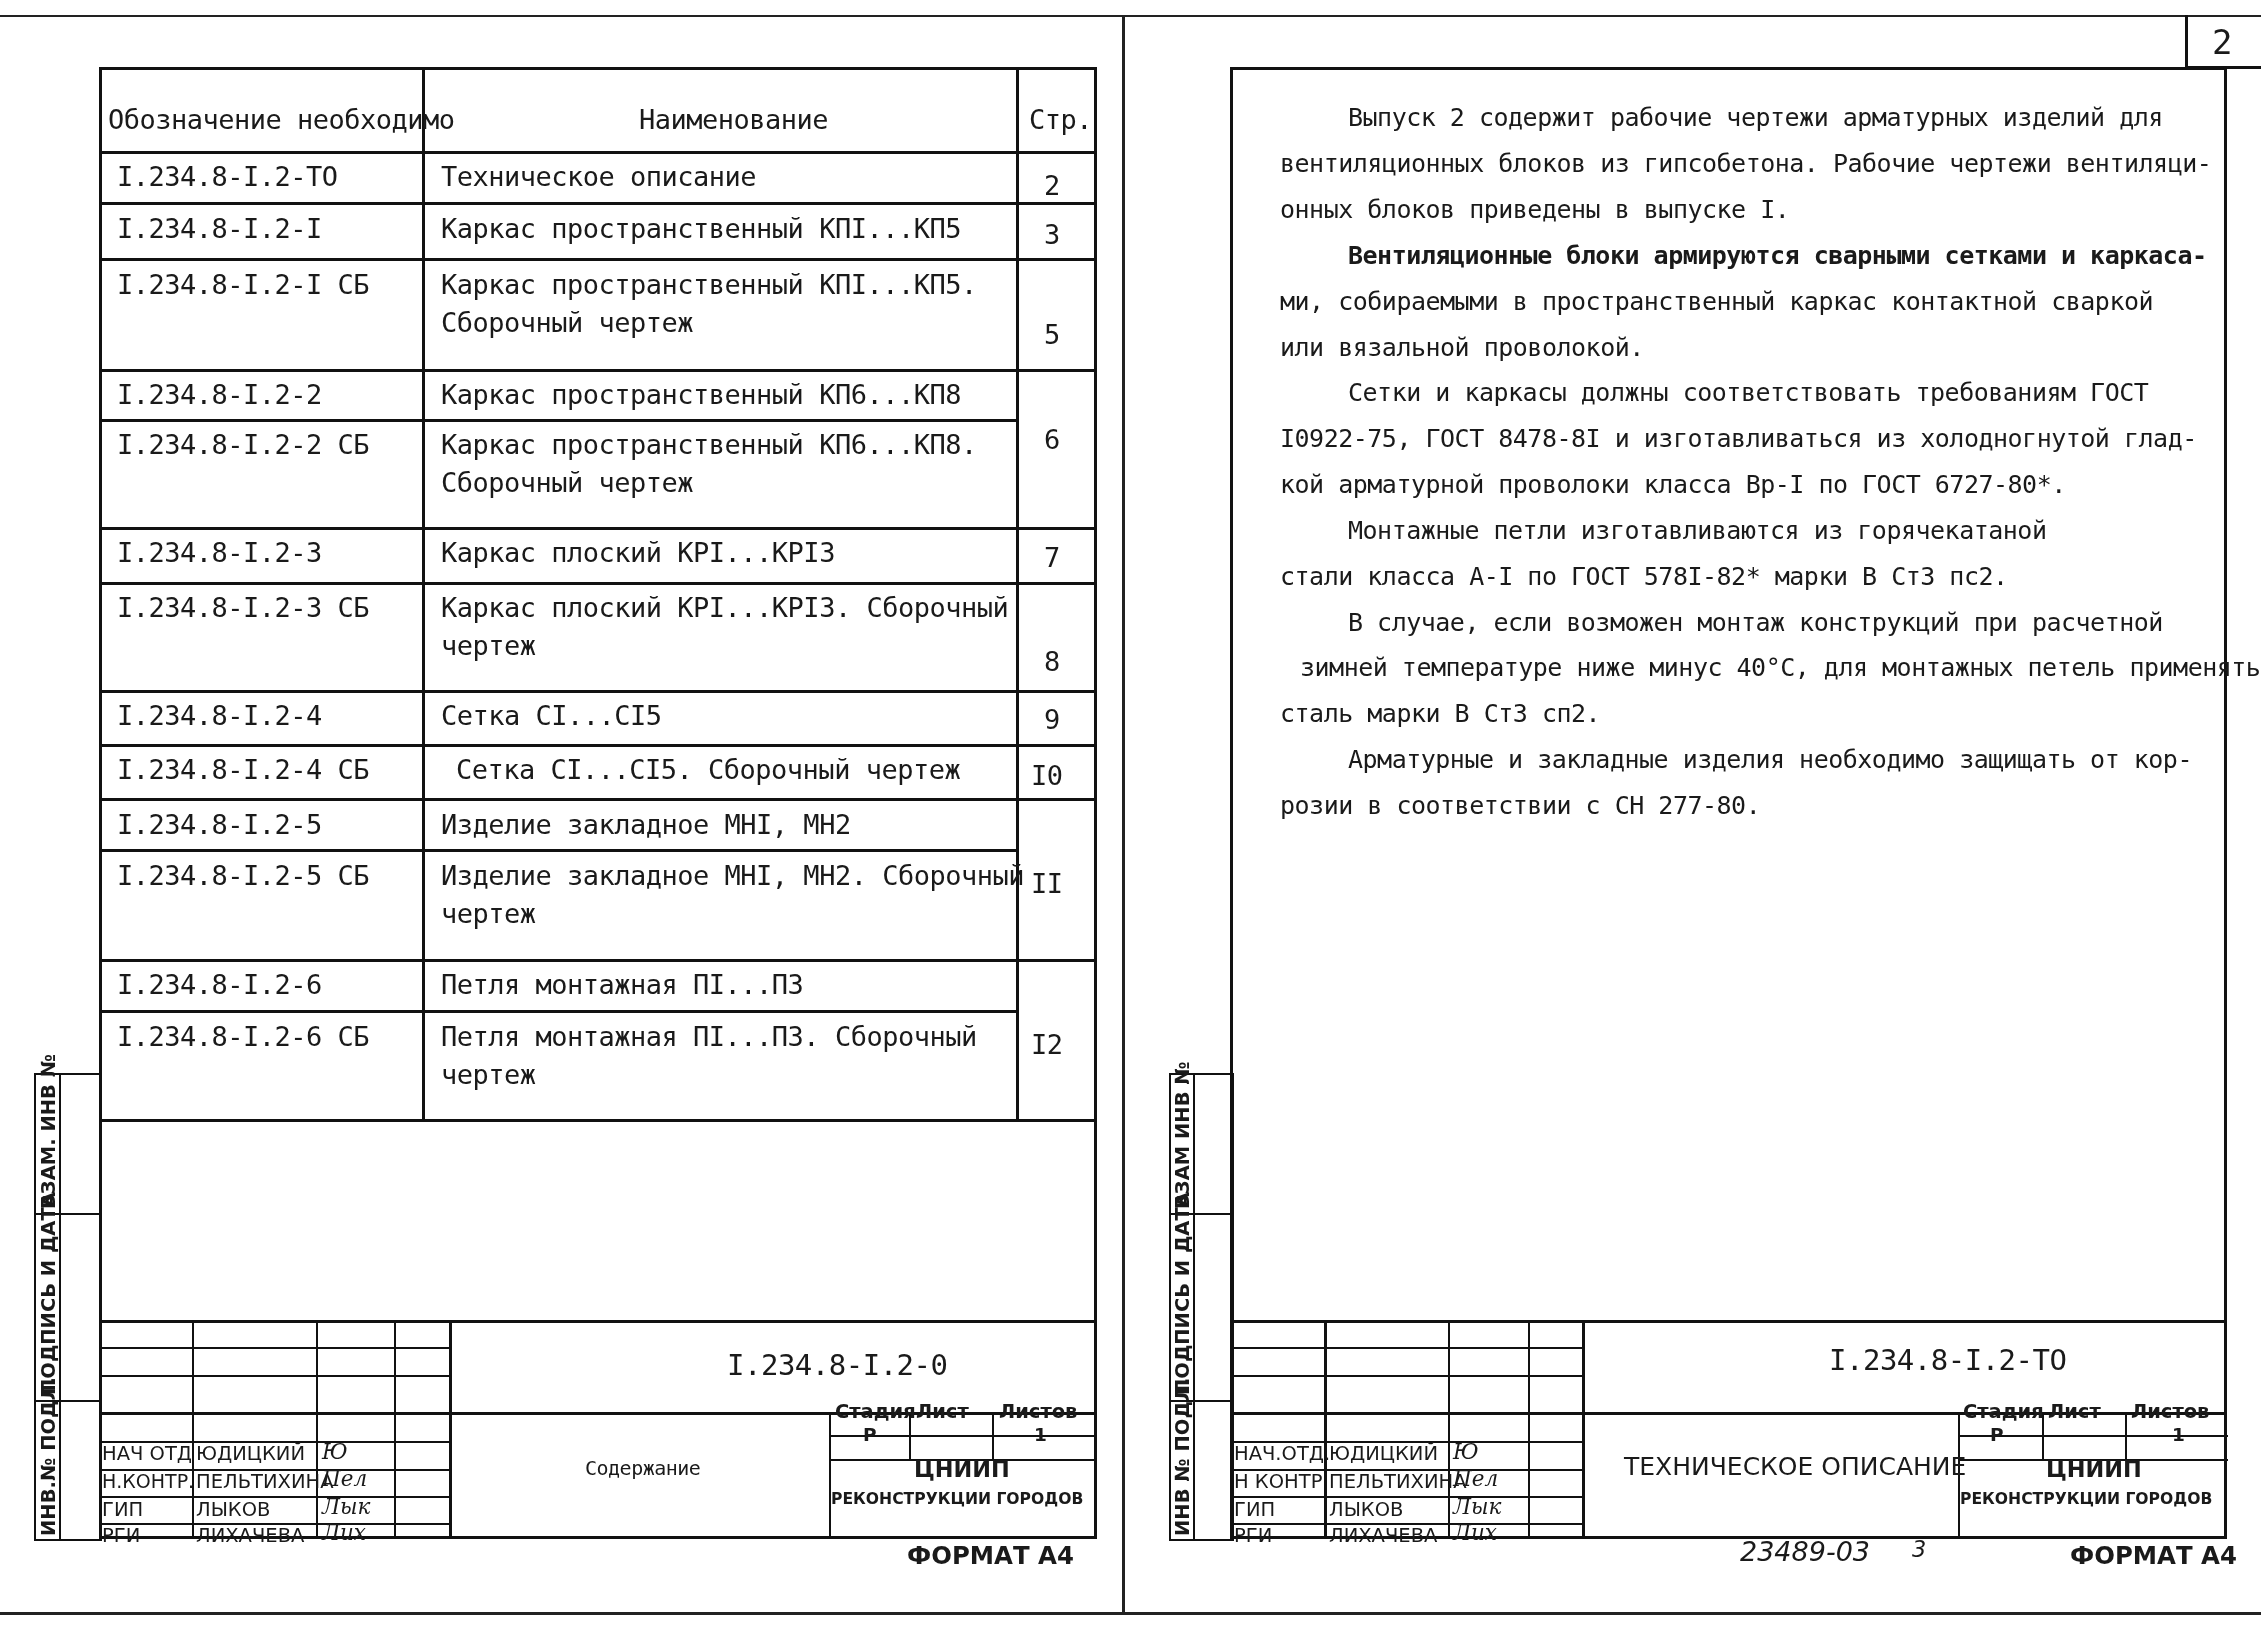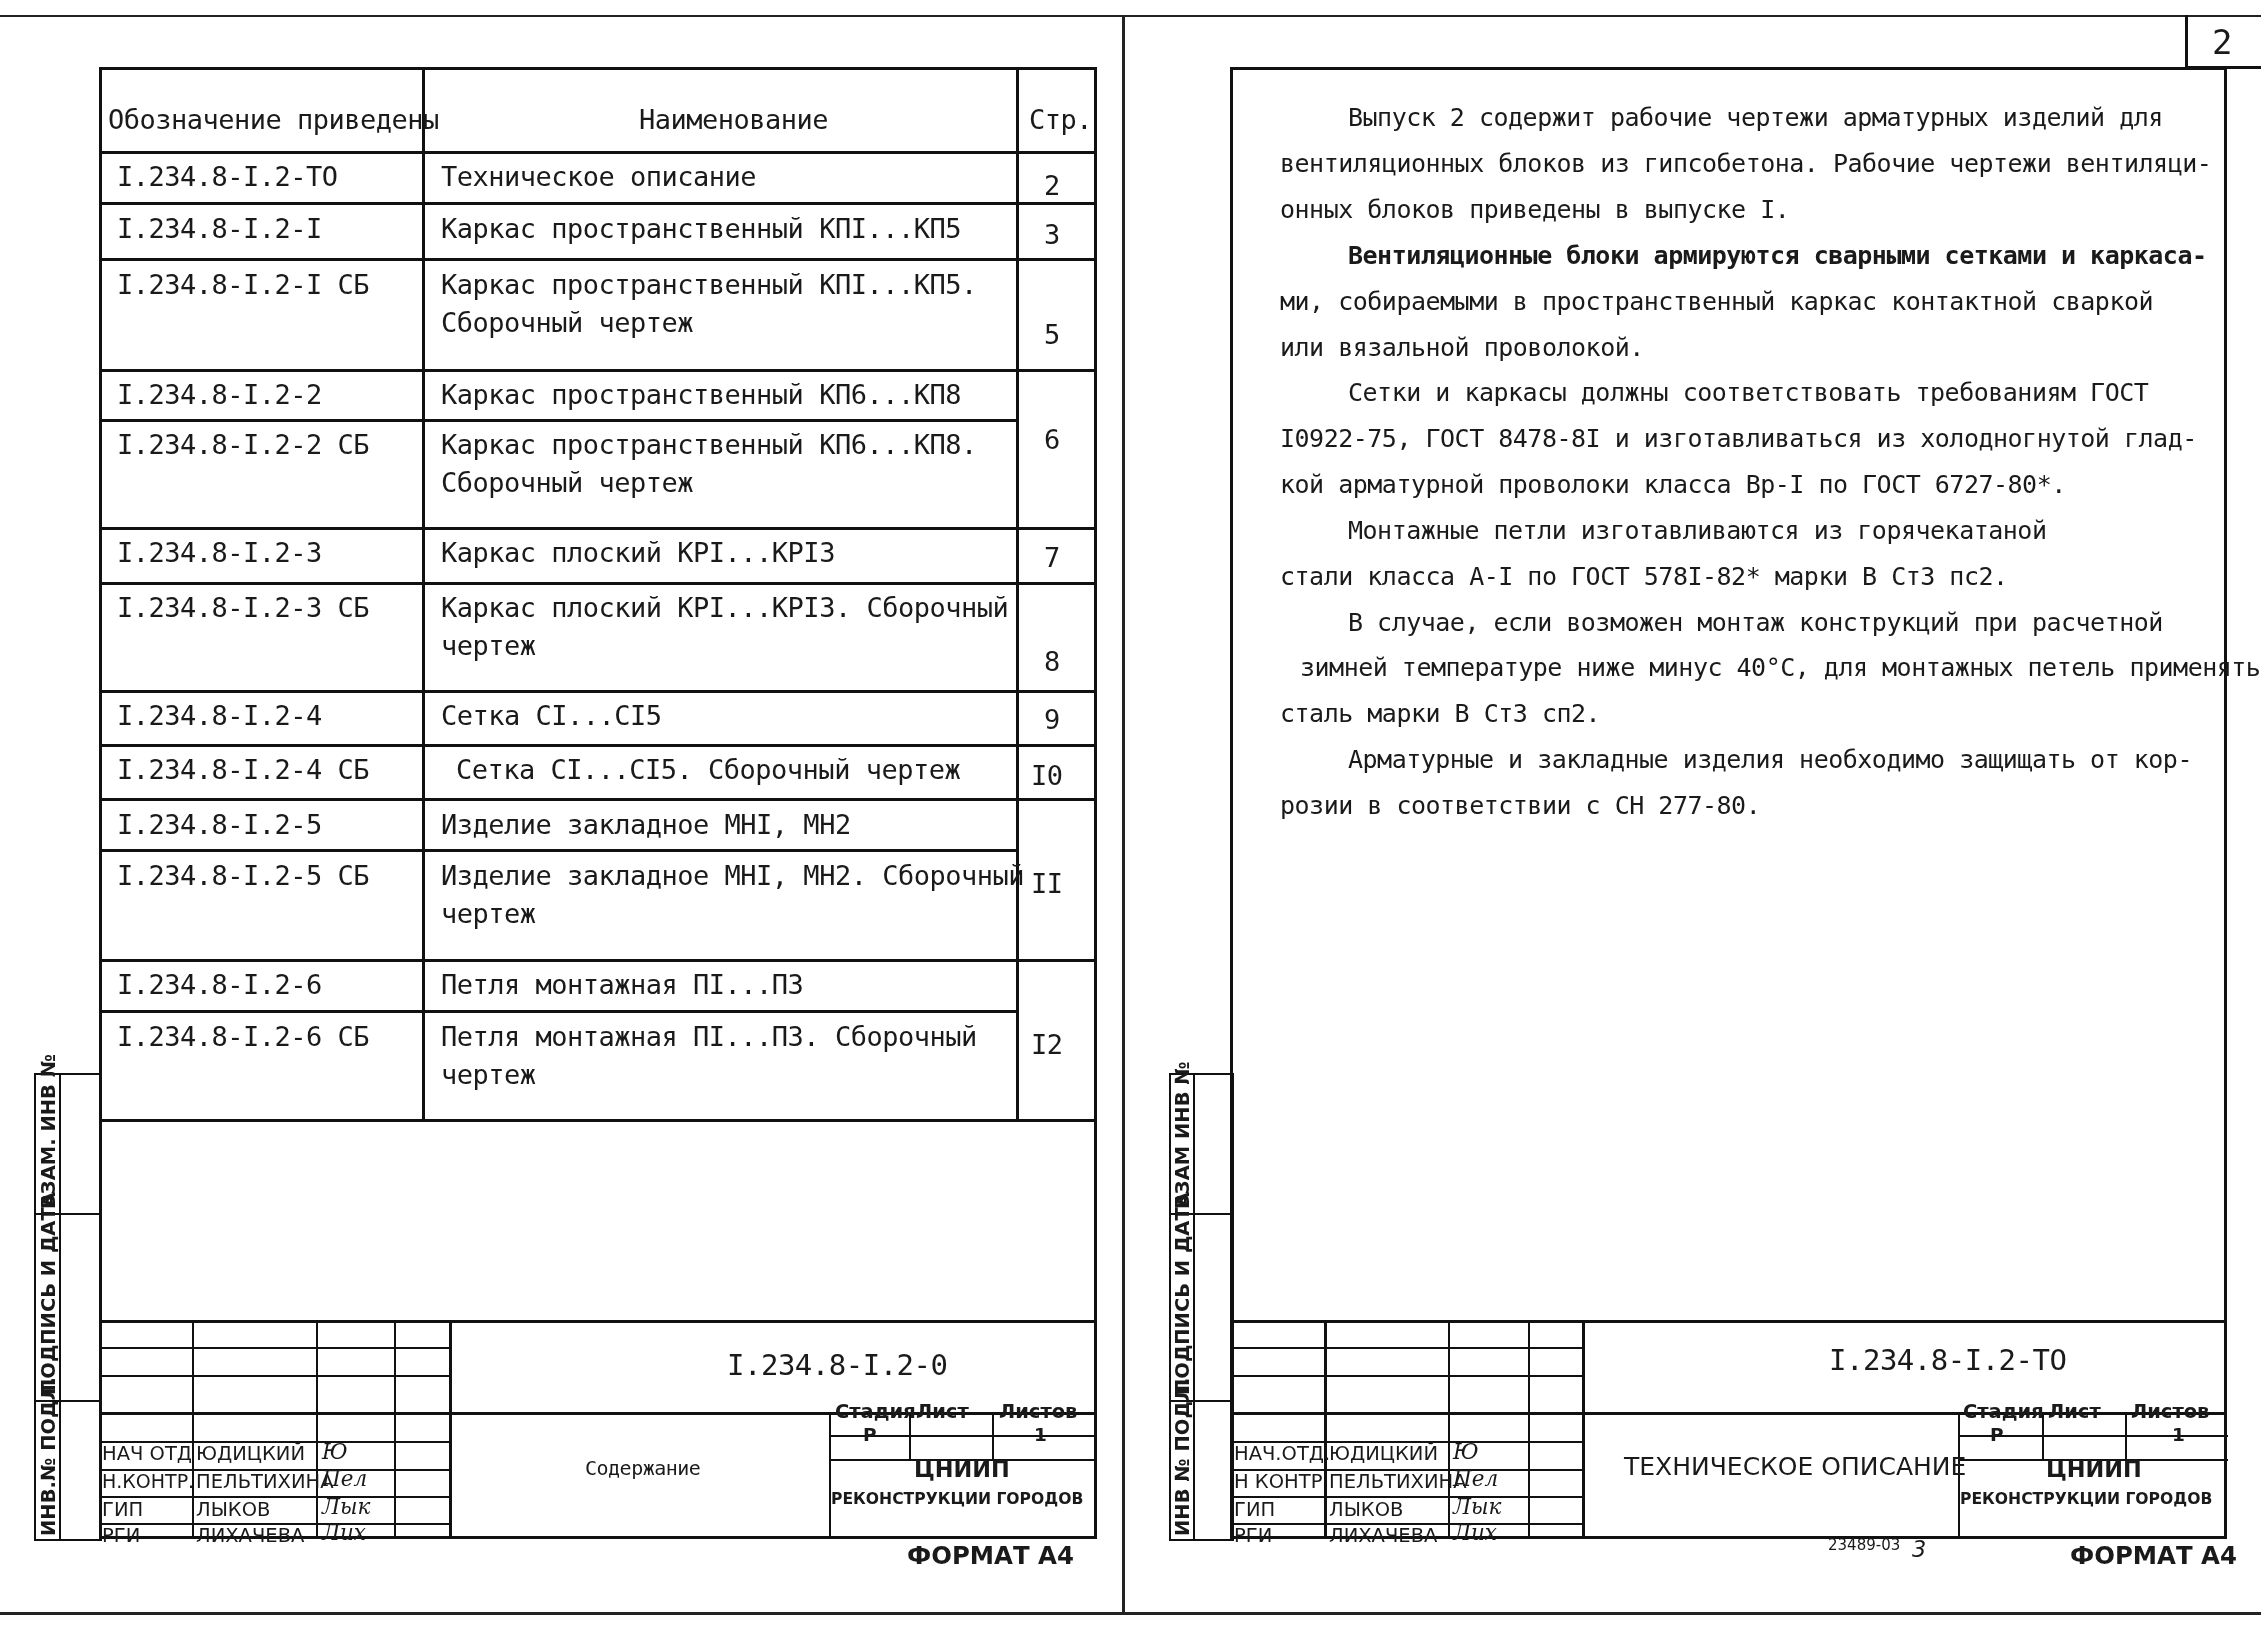--- a/index.html
+++ b/index.html
@@ -26,21 +26,21 @@
 <div class="page-split"></div>
 
 <div id="left-page">
 
   <div class="frame" style="left:99px; top:67px; width:998px; height:1472px;"></div>
 
   <div class="ln" style="left:422px; top:67px; width:2.9px; height:1053px;"></div>
   <div class="ln" style="left:1016px; top:67px; width:2.9px; height:1053px;"></div>
 
   <div id="left-table">
-    <div class="cell-text typed" style="left:108px; top:104px;">Обозначение приведены</div>
+    <div class="cell-text typed" style="left:108px; top:104px;">Обозначение необходимо</div>
     <div class="cell-text typed" style="left:639px; top:104px;">Наименование</div>
     <div class="cell-text typed" style="left:1029px; top:104px;">Стр.</div>
   <div class="ln" style="left: 99px; top: 151px; width: 998px; height: 2.9px;"></div>
       <div>
         <div class="cell-text typed" style="left: 117px; top: 161px;">I.234.8-I.2-ТО</div>
         <div class="cell-text typed" style="left: 441px; top: 161px;">Техническое описание</div>
         <div class="cell-text typed" style="left: 1044px; top: 170px;">2</div>
       </div>
       <div class="ln" style="left: 99px; top: 202px; width: 998px; height: 2.9px;"></div>
       <div>
@@ -281,17 +281,17 @@
           <div class="sig" style="left: 1453px; font-size: 21.5px; top: 1494px;">Лык</div>
         </div>
         <div>
           <div class="cell-text hand" style="left: 1234px; top: 1524px; font-size: 19.5px; font-weight: normal;">РГИ</div>
           <div class="cell-text hand" style="left: 1329px; top: 1524px; font-size: 19.5px; font-weight: normal;">ЛИХАЧЕВА</div>
           <div class="sig" style="left: 1453px; font-size: 21.5px; top: 1520px;">Лих</div>
         </div>
       </div>
   </div>
 
-  <div class="cell-text" style="left:1828px; top:1536px; font-size:15px; font-family:'DejaVu Sans','Liberation Sans',sans-serif;">23489-03</div>
+  <div class="cell-text" style="left:1740px; top:1536px; font-size:27px; font-style:italic; font-family:'DejaVu Sans','Liberation Sans',sans-serif;">23489-03</div>
   <div class="cell-text" style="left:1912px; top:1536px; font-size:22.4px; font-style:italic; font-family:'DejaVu Sans','Liberation Sans',sans-serif;">3</div>
   <div class="cell-text hand" style="left:2070px; top:1541px; font-size:24.4px;">ФОРМАТ А4</div>
 </div>
 
 
 </body></html>

